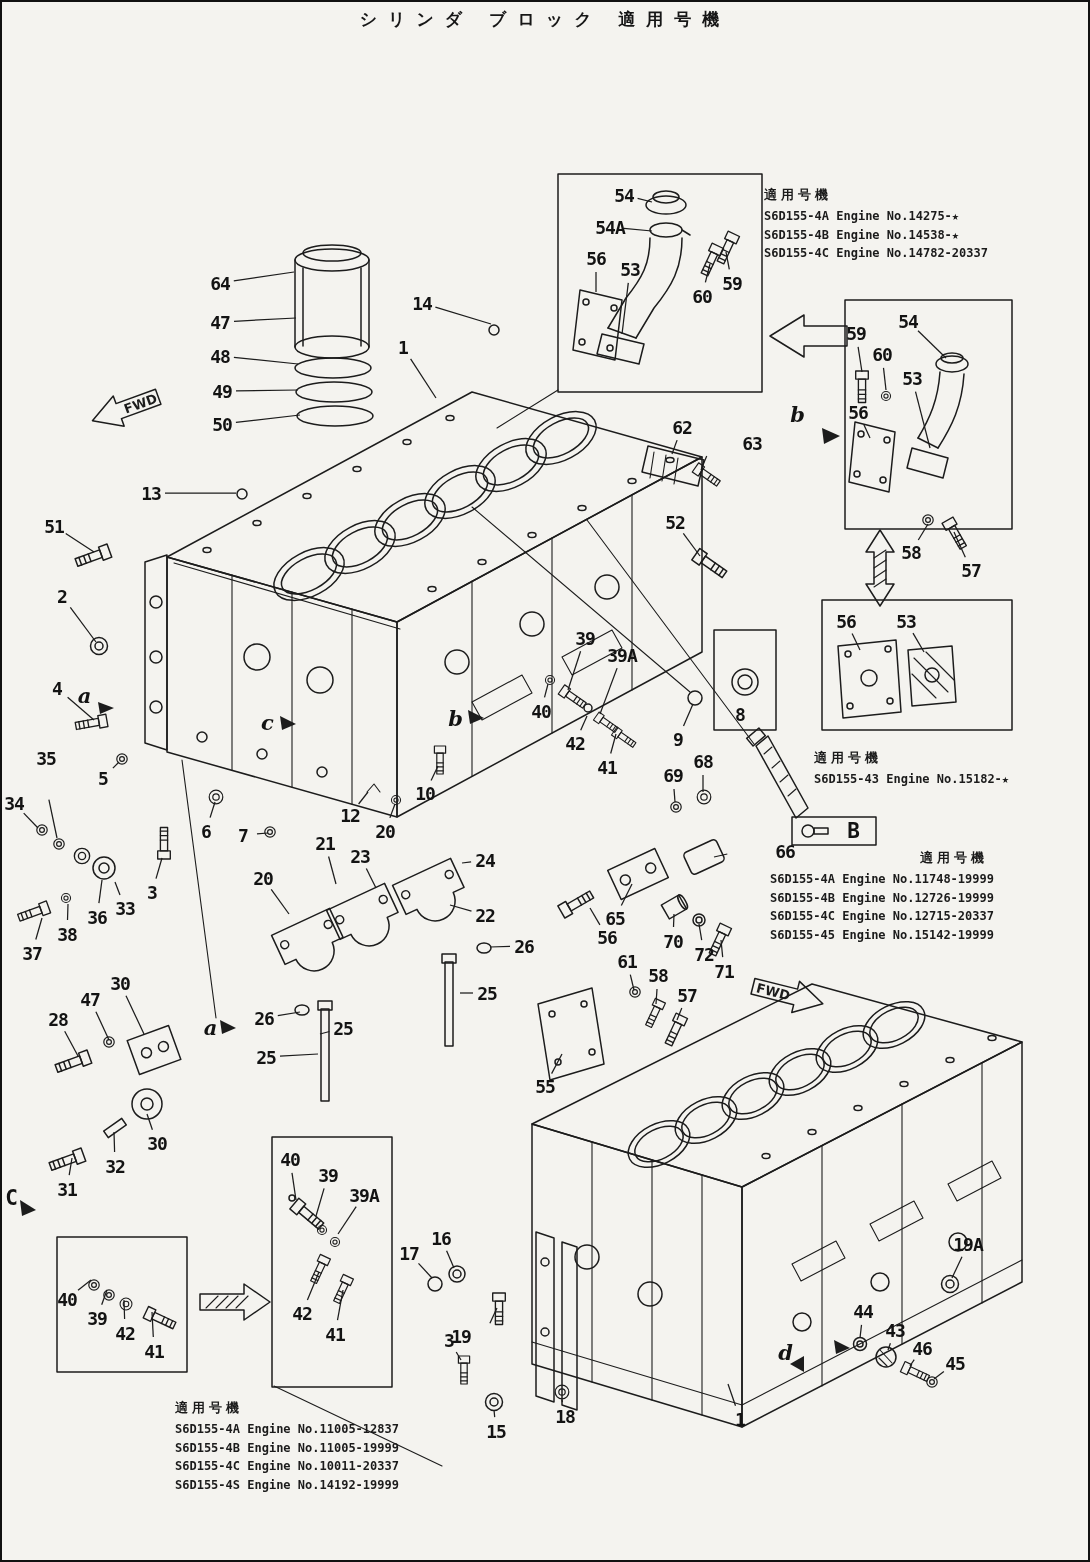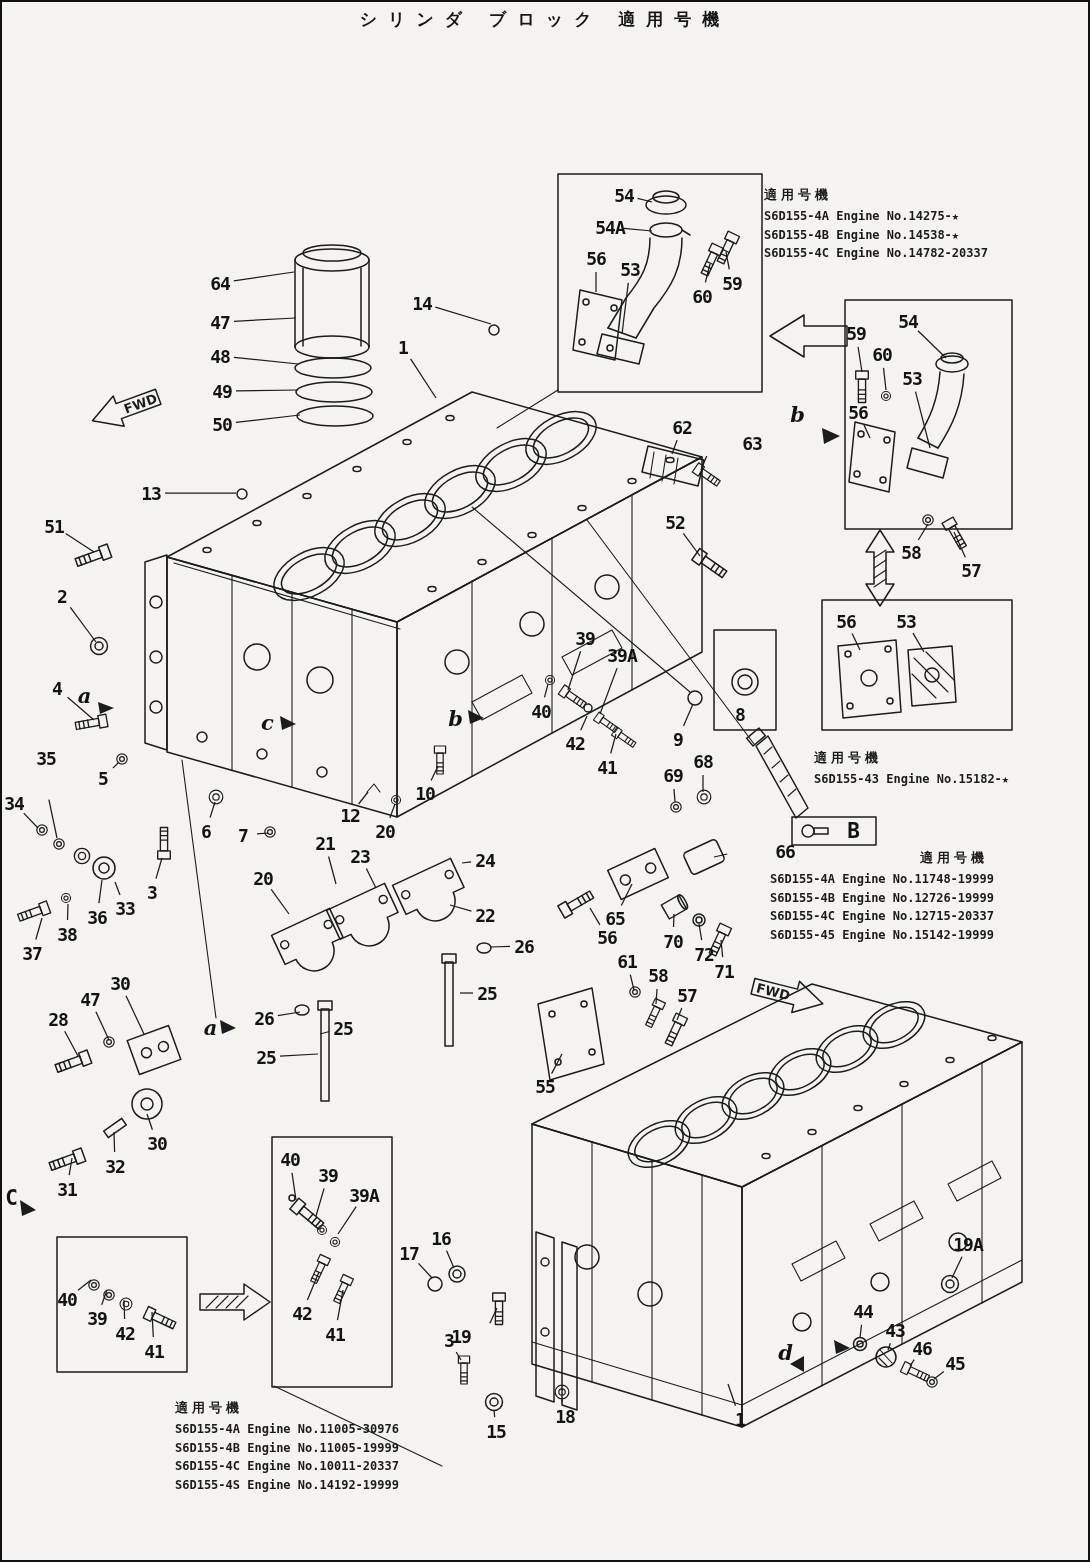--- a/index.html
+++ b/index.html
@@ -658,20 +658,20 @@
       </div>
       <div class="annotation" style="left: 768px; top: 846px;">
         <div class="heading" style="margin-left: 150px;">適用号機</div>
         <div>S6D155-4A Engine No.11748-19999</div>
         <div>S6D155-4B Engine No.12726-19999</div>
         <div>S6D155-4C Engine No.12715-20337</div>
         <div>S6D155-45 Engine No.15142-19999</div>
       </div>
       <div class="annotation" style="left: 173px; top: 1396px;">
         <div class="heading">適用号機</div>
-        <div>S6D155-4A Engine No.11005-30976</div>
+        <div>S6D155-4A Engine No.11005-12837</div>
         <div>S6D155-4B Engine No.11005-19999</div>
         <div>S6D155-4C Engine No.10011-20337</div>
         <div>S6D155-4S Engine No.14192-19999</div>
       </div>
     </div>
 
 </div>
 
 </body></html>

